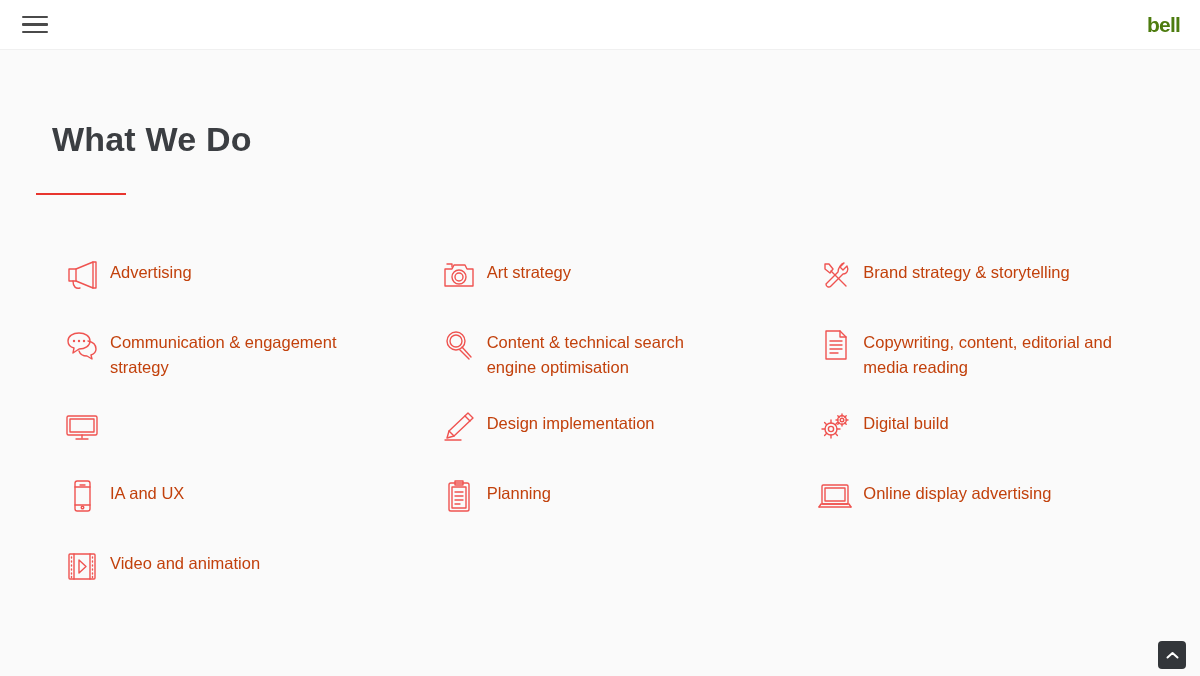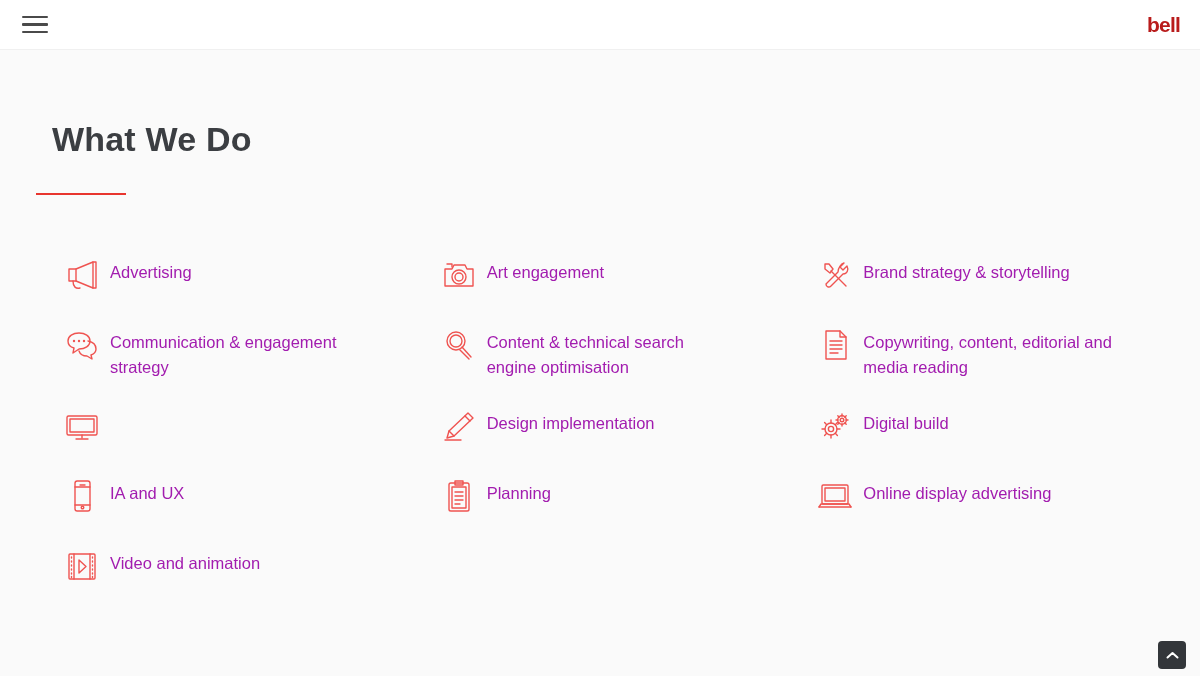--- a/index.html
+++ b/index.html
@@ -42,21 +42,21 @@
   .hamburger span {
     display: block;
     height: 2.5px;
     width: 26px;
     background: #4a4a4a;
     border-radius: 1px;
   }
   .brand-logo {
     font-size: 21px;
     font-weight: bold;
-    color: #b91c1c;
+    color: #4d7c0f;
     letter-spacing: -0.8px;
     line-height: 1;
     cursor: pointer;
   }
 
   
   .page {
     background: #fafafa;
     height: 626px;
     position: relative;
@@ -104,21 +104,21 @@
     align-items: flex-start;
     justify-content: center;
     padding-top: 1px;
   }
   .service-icon svg {
     display: block;
   }
   .service-label {
     font-size: 16.5px;
     line-height: 25px;
-    color: #a21caf;
+    color: #c2410c;
     padding-top: 3px;
     max-width: 250px;
   }
 
   
   .scroll-top {
     position: absolute;
     right: 14px;
     bottom: 7px;
     width: 28px;
@@ -166,21 +166,21 @@
       </div>
       <div class="service-item">
         <div class="service-icon">
           <svg width="36" height="34" viewBox="0 0 36 34">
             <path d="M4 11 L11 11 L13 7 L24 7 L26 11 L32 11 L32 28 L4 28 Z" fill="none" stroke="#ef5350" stroke-width="1.4" stroke-linecap="round" stroke-linejoin="round"></path>
             <circle cx="18" cy="19" r="7" fill="none" stroke="#ef5350" stroke-width="1.4" stroke-linecap="round" stroke-linejoin="round"></circle>
             <circle cx="18" cy="19" r="4" fill="none" stroke="#ef5350" stroke-width="1.4" stroke-linecap="round" stroke-linejoin="round"></circle>
             <path d="M6 6 L11 6 L11 9" fill="none" stroke="#ef5350" stroke-width="1.4" stroke-linecap="round" stroke-linejoin="round"></path>
           </svg>
         </div>
-        <div class="service-label">Art engagement</div>
+        <div class="service-label">Art strategy</div>
       </div>
       <div class="service-item">
         <div class="service-icon">
           <svg width="36" height="34" viewBox="0 0 36 34">
             <path d="M8 6 L12 6 L16 11 L13 15 L8 11 Z" fill="none" stroke="#ef5350" stroke-width="1.4" stroke-linecap="round" stroke-linejoin="round"></path>
             <path d="M14 13 L29 28" fill="none" stroke="#ef5350" stroke-width="1.4" stroke-linecap="round" stroke-linejoin="round"></path>
             <path d="M27 5 L23 9 L26 12 L30 8 C32 12 30 16 26 16 L14 28 C12 30 9 29 9 26 L21 14 C21 10 24 6 27 5 Z" fill="none" stroke="#ef5350" stroke-width="1.4" stroke-linecap="round" stroke-linejoin="round"></path>
           </svg>
         </div>
         <div class="service-label">Brand strategy &amp; storytelling</div>

